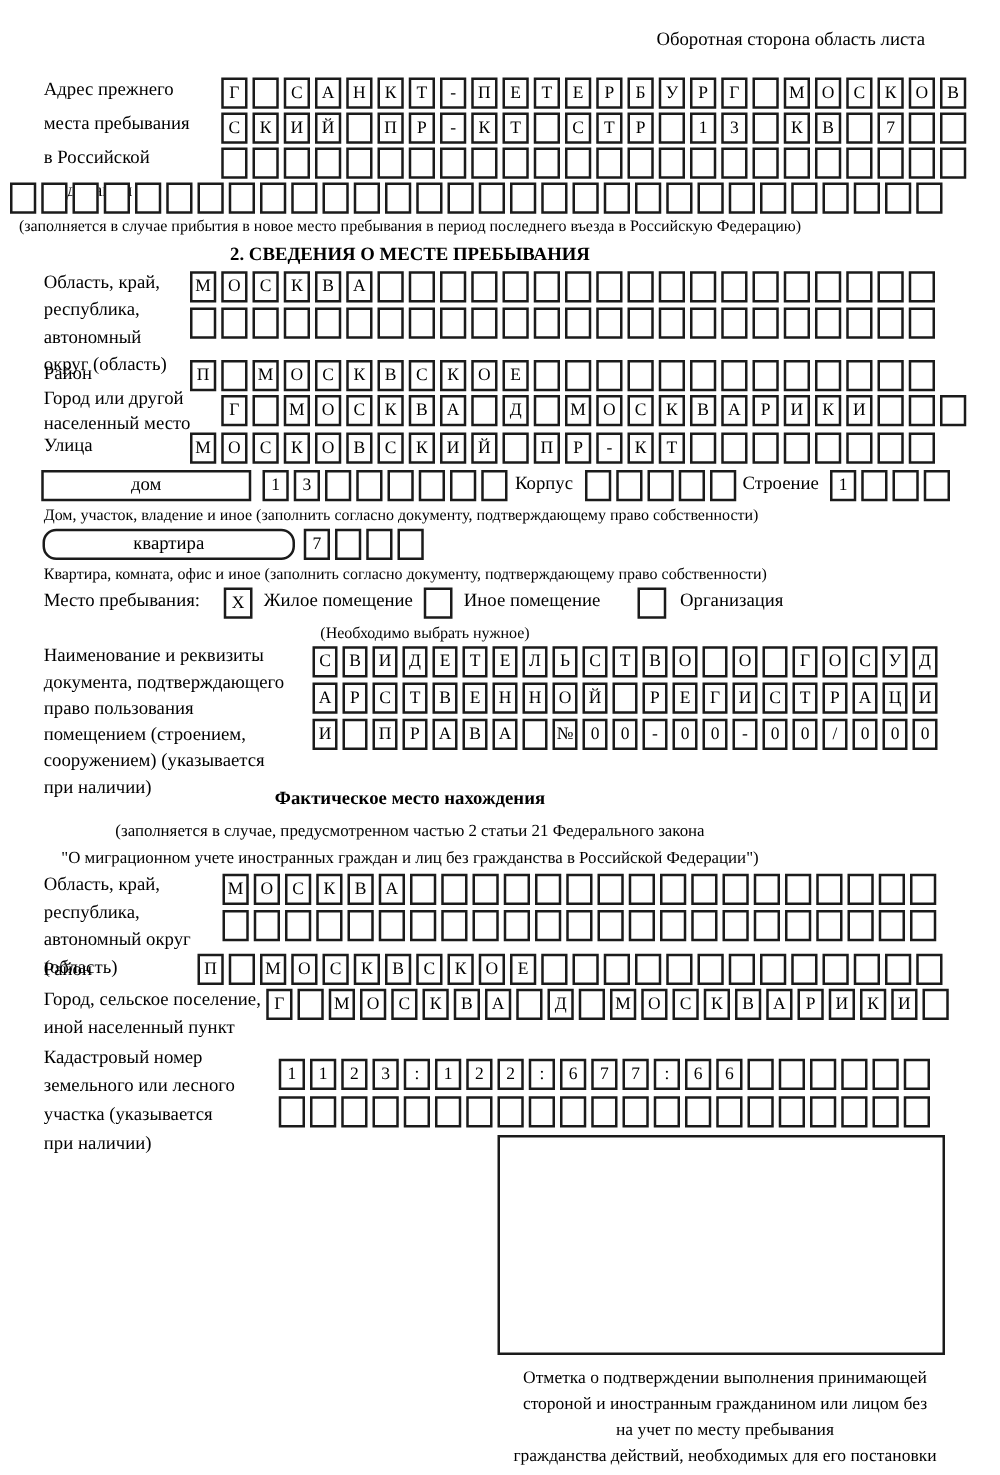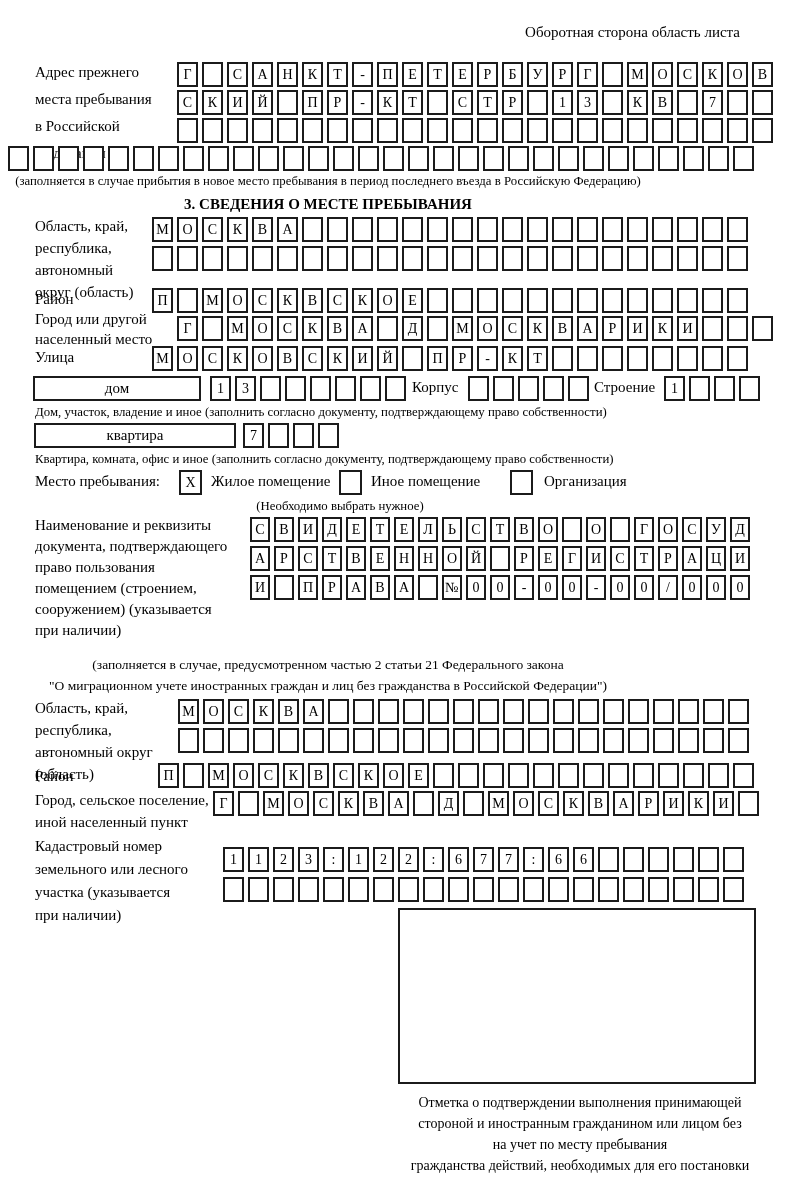--- a/index.html
+++ b/index.html
@@ -147,21 +147,21 @@
       <span class="cell"></span>
       <span class="cell"></span>
       <span class="cell"></span>
       <span class="cell"></span>
       <span class="cell"></span>
       <span class="cell"></span>
     </div>
 
   <div class="abs caption center" style="top:174px;">(заполняется в случае прибытия в новое место пребывания в период последнего въезда в Российскую Федерацию)</div>
 
-  <div class="abs label bold center" style="top:196px;">3. СВЕДЕНИЯ О МЕСТЕ ПРЕБЫВАНИЯ</div>
+  <div class="abs label bold center" style="top:196px;">2. СВЕДЕНИЯ О МЕСТЕ ПРЕБЫВАНИЯ</div>
 
   <div class="abs label" style="left:35px;top:218px;">Область, край,</div>
   <div class="abs label" style="left:35px;top:240px;">республика,</div>
   <div class="abs label" style="left:35px;top:262px;">автономный</div>
   <div class="abs label" style="left:35px;top:284px;">округ (область)</div>
   <div class="cellrow" style="left:152px;top:217px;">
       <span class="cell">М</span>
       <span class="cell">О</span>
       <span class="cell">С</span>
       <span class="cell">К</span>
@@ -319,21 +319,21 @@
     </div>
   <div class="abs label" style="left:594px;top:379px;">Строение</div>
   <div class="cellrow" style="left:664px;top:376px;">
       <span class="cell">1</span>
       <span class="cell"></span>
       <span class="cell"></span>
       <span class="cell"></span>
     </div>
   <div class="abs caption" style="left:35px;top:405px;">Дом, участок, владение и иное (заполнить согласно документу, подтверждающему право собственности)</div>
 
-  <div class="widebox" style="left:34px;top:423px;width:202px;">квартира</div>
+  <div class="widebox" style="left:34px;top:423px;width:202px;border-radius:11px;">квартира</div>
   <div class="cellrow" style="left:243px;top:423px;">
       <span class="cell">7</span>
       <span class="cell"></span>
       <span class="cell"></span>
       <span class="cell"></span>
     </div>
   <div class="abs caption" style="left:35px;top:452px;">Квартира, комната, офис и иное (заполнить согласно документу, подтверждающему право собственности)</div>
 
   <div class="abs label" style="left:35px;top:473px;">Место пребывания:</div>
   <div class="chkbox" style="left:179px;top:470px;">X</div>
@@ -413,20 +413,21 @@
       <span class="cell">0</span>
       <span class="cell">-</span>
       <span class="cell">0</span>
       <span class="cell">0</span>
       <span class="cell">/</span>
       <span class="cell">0</span>
       <span class="cell">0</span>
       <span class="cell">0</span>
     </div>
 
+  <div class="abs label bold center" style="top:631px;">Фактическое место нахождения</div>
   <div class="abs caption center" style="top:657px;font-size:13.5px;">(заполняется в случае, предусмотренном частью 2 статьи 21 Федерального закона</div>
   <div class="abs caption center" style="top:678px;font-size:13.5px;">"О миграционном учете иностранных граждан и лиц без гражданства в Российской Федерации")</div>
 
   <div class="abs label" style="left:35px;top:700px;">Область, край,</div>
   <div class="abs label" style="left:35px;top:722px;">республика,</div>
   <div class="abs label" style="left:35px;top:744px;">автономный округ</div>
   <div class="abs label" style="left:35px;top:766px;">(область)</div>
   <div class="cellrow" style="left:178px;top:699px;">
       <span class="cell">М</span>
       <span class="cell">О</span>

